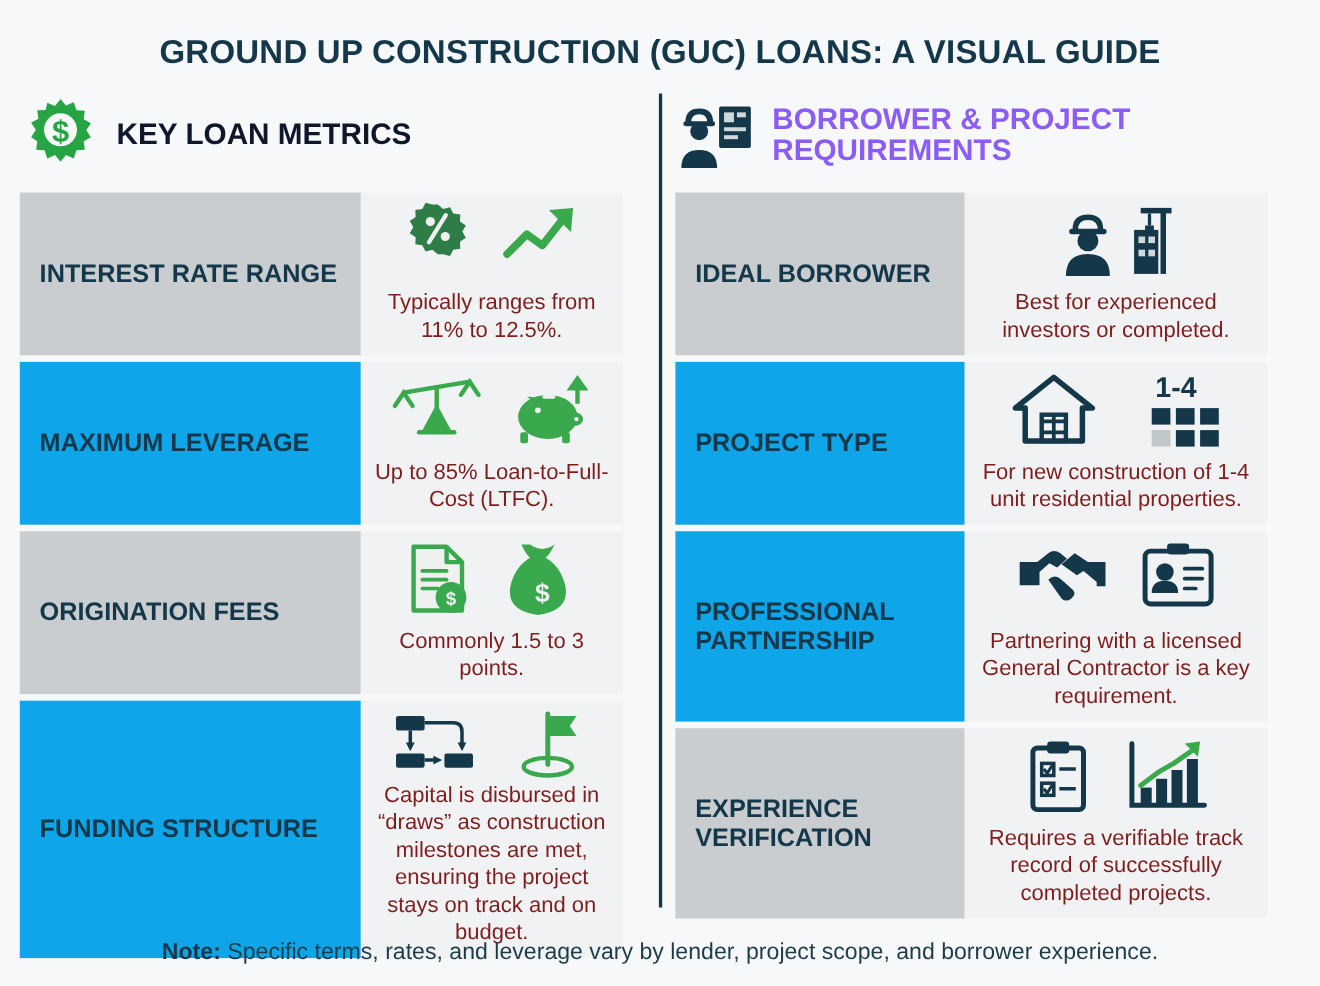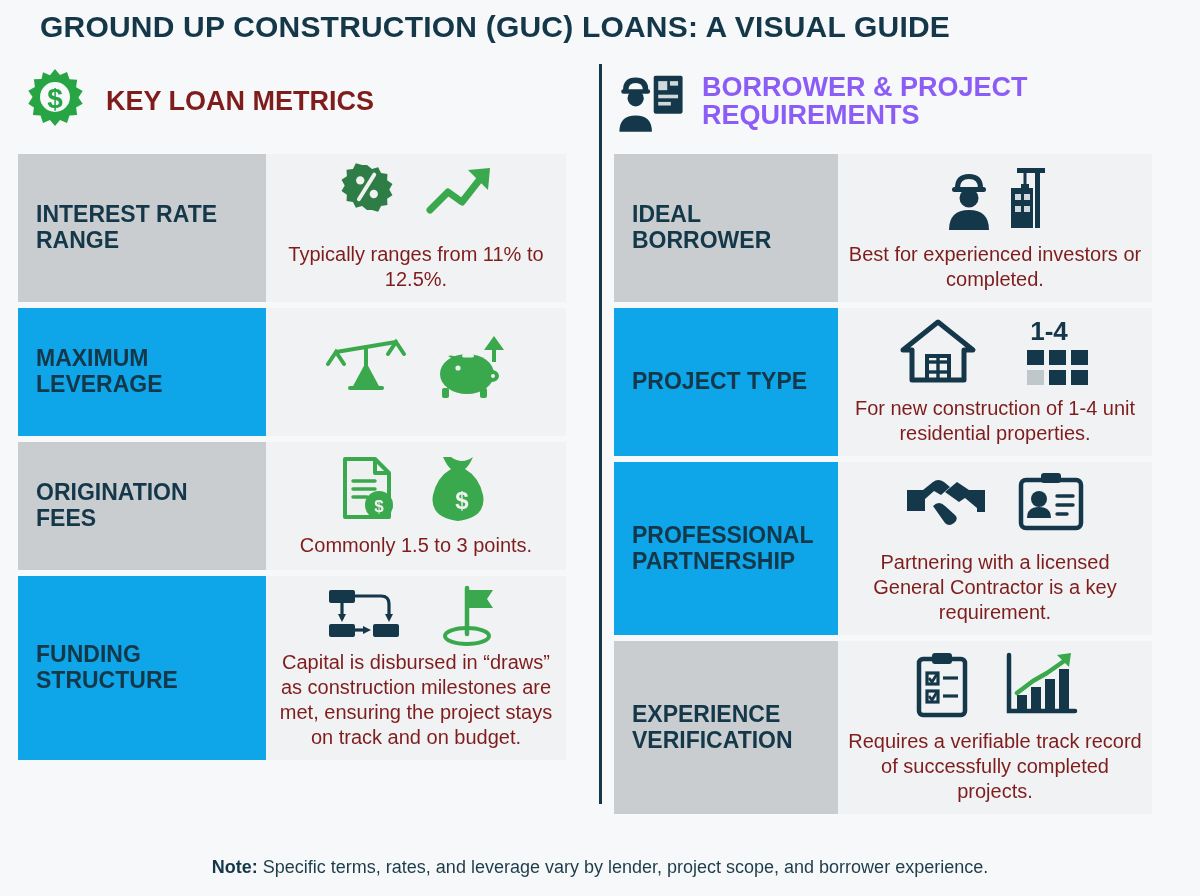--- a/index.html
+++ b/index.html
@@ -11,25 +11,26 @@
     overflow:hidden;
   }
   .page{
     position:relative;
     width:1200px;height:896px;
     background:#f7f8f9;
     box-sizing:border-box;
     padding:0;
   }
   .title{
+    text-align:center;
     font-size:30px;
     font-weight:bold;
     letter-spacing:0.2px;
     color:#14384a;
-    padding:10px 40px 10px 40px;
+    padding:31px 40px 10px 40px;
     text-transform:uppercase;
   }
   .columns{
     display:flex;
     width:1200px;
     box-sizing:border-box;
     padding:0 18px;
     position:relative;
   }
   .col{
@@ -55,21 +56,21 @@
     flex:0 0 auto;
     width:74px;height:74px;
     display:flex;align-items:center;justify-content:center;
   }
   .col-head .head-text{
     font-size:27px;
     font-weight:bold;
     line-height:1.05;
     text-transform:uppercase;
   }
-  .head-green{color:#7f1d1d;}
+  .head-green{color:#0f172a;}
   .head-navy{color:#8b5cf6;}
   .rows{display:flex;flex-direction:column;}
   .row{
     display:flex;
     align-items:stretch;
     margin-bottom:6px;
     min-height:128px;
   }
   .row .label{
     flex:0 0 auto;
@@ -97,36 +98,36 @@
     gap:26px;
     height:78px;
   }
   .row .desc{
     text-align:center;
     font-size:20px;
     line-height:1.25;
     color:#7f1d1d;
   }
   
-  .col.left .label{width:248px;}
+  .col.left .label{width:310px;}
   .col.left .content{width:auto;}
   .col.left .row{width:548px;}
   
-  .col.right .label{width:224px;}
+  .col.right .label{width:263px;}
   .col.right .row{width:538px;}
 
   .shade-dark{background:#c9cdd0;}
   .shade-light{background:#0ea5e9;}
   .content.shade-light{background:#f1f2f3;}
 
   .note{
     position:absolute;
     left:0;right:0;bottom:18px;
     text-align:center;
-    font-size:18px;
+    font-size:21px;
     color:#1d3c4a;
   }
   .note b{color:#14384a;}
   svg{display:block;}
 </style>
 </head>
 <body>
 
 <div class="page">
 
@@ -199,20 +200,21 @@
                   <rect x="8" y="56" width="7" height="10" rx="2" fill="#3aa84c"></rect>
                   <rect x="46" y="56" width="7" height="10" rx="2" fill="#3aa84c"></rect>
                   <path d="M14 24 q8 -2 11 6 z" fill="#3aa84c"></path>
                   <ellipse cx="58" cy="44" rx="7" ry="6" fill="#3aa84c"></ellipse>
                   <circle cx="59" cy="44" r="2" fill="#eef1f0"></circle>
                   <circle cx="24" cy="36" r="2.6" fill="#eef1f0"></circle>
                   <rect x="28" y="22" width="12" height="3.4" rx="1.7" fill="#eef1f0"></rect>
                 </svg>
               </span>
             </div>
+            <div class="desc">Up to 85% Loan-to-Full-Cost (LTFC).</div>
           </div>
         </div>
 
         <div class="row">
           <div class="label shade-dark">Origination Fees</div>
           <div class="content shade-light">
             <div class="icons">
               <span>
                 <svg width="66" height="72" viewBox="0 0 66 72">
                   <path d="M10 6 h30 l14 14 v44 h-44 z" fill="#eef1f0" stroke="#3aa84c" stroke-width="4" stroke-linejoin="round"></path>

